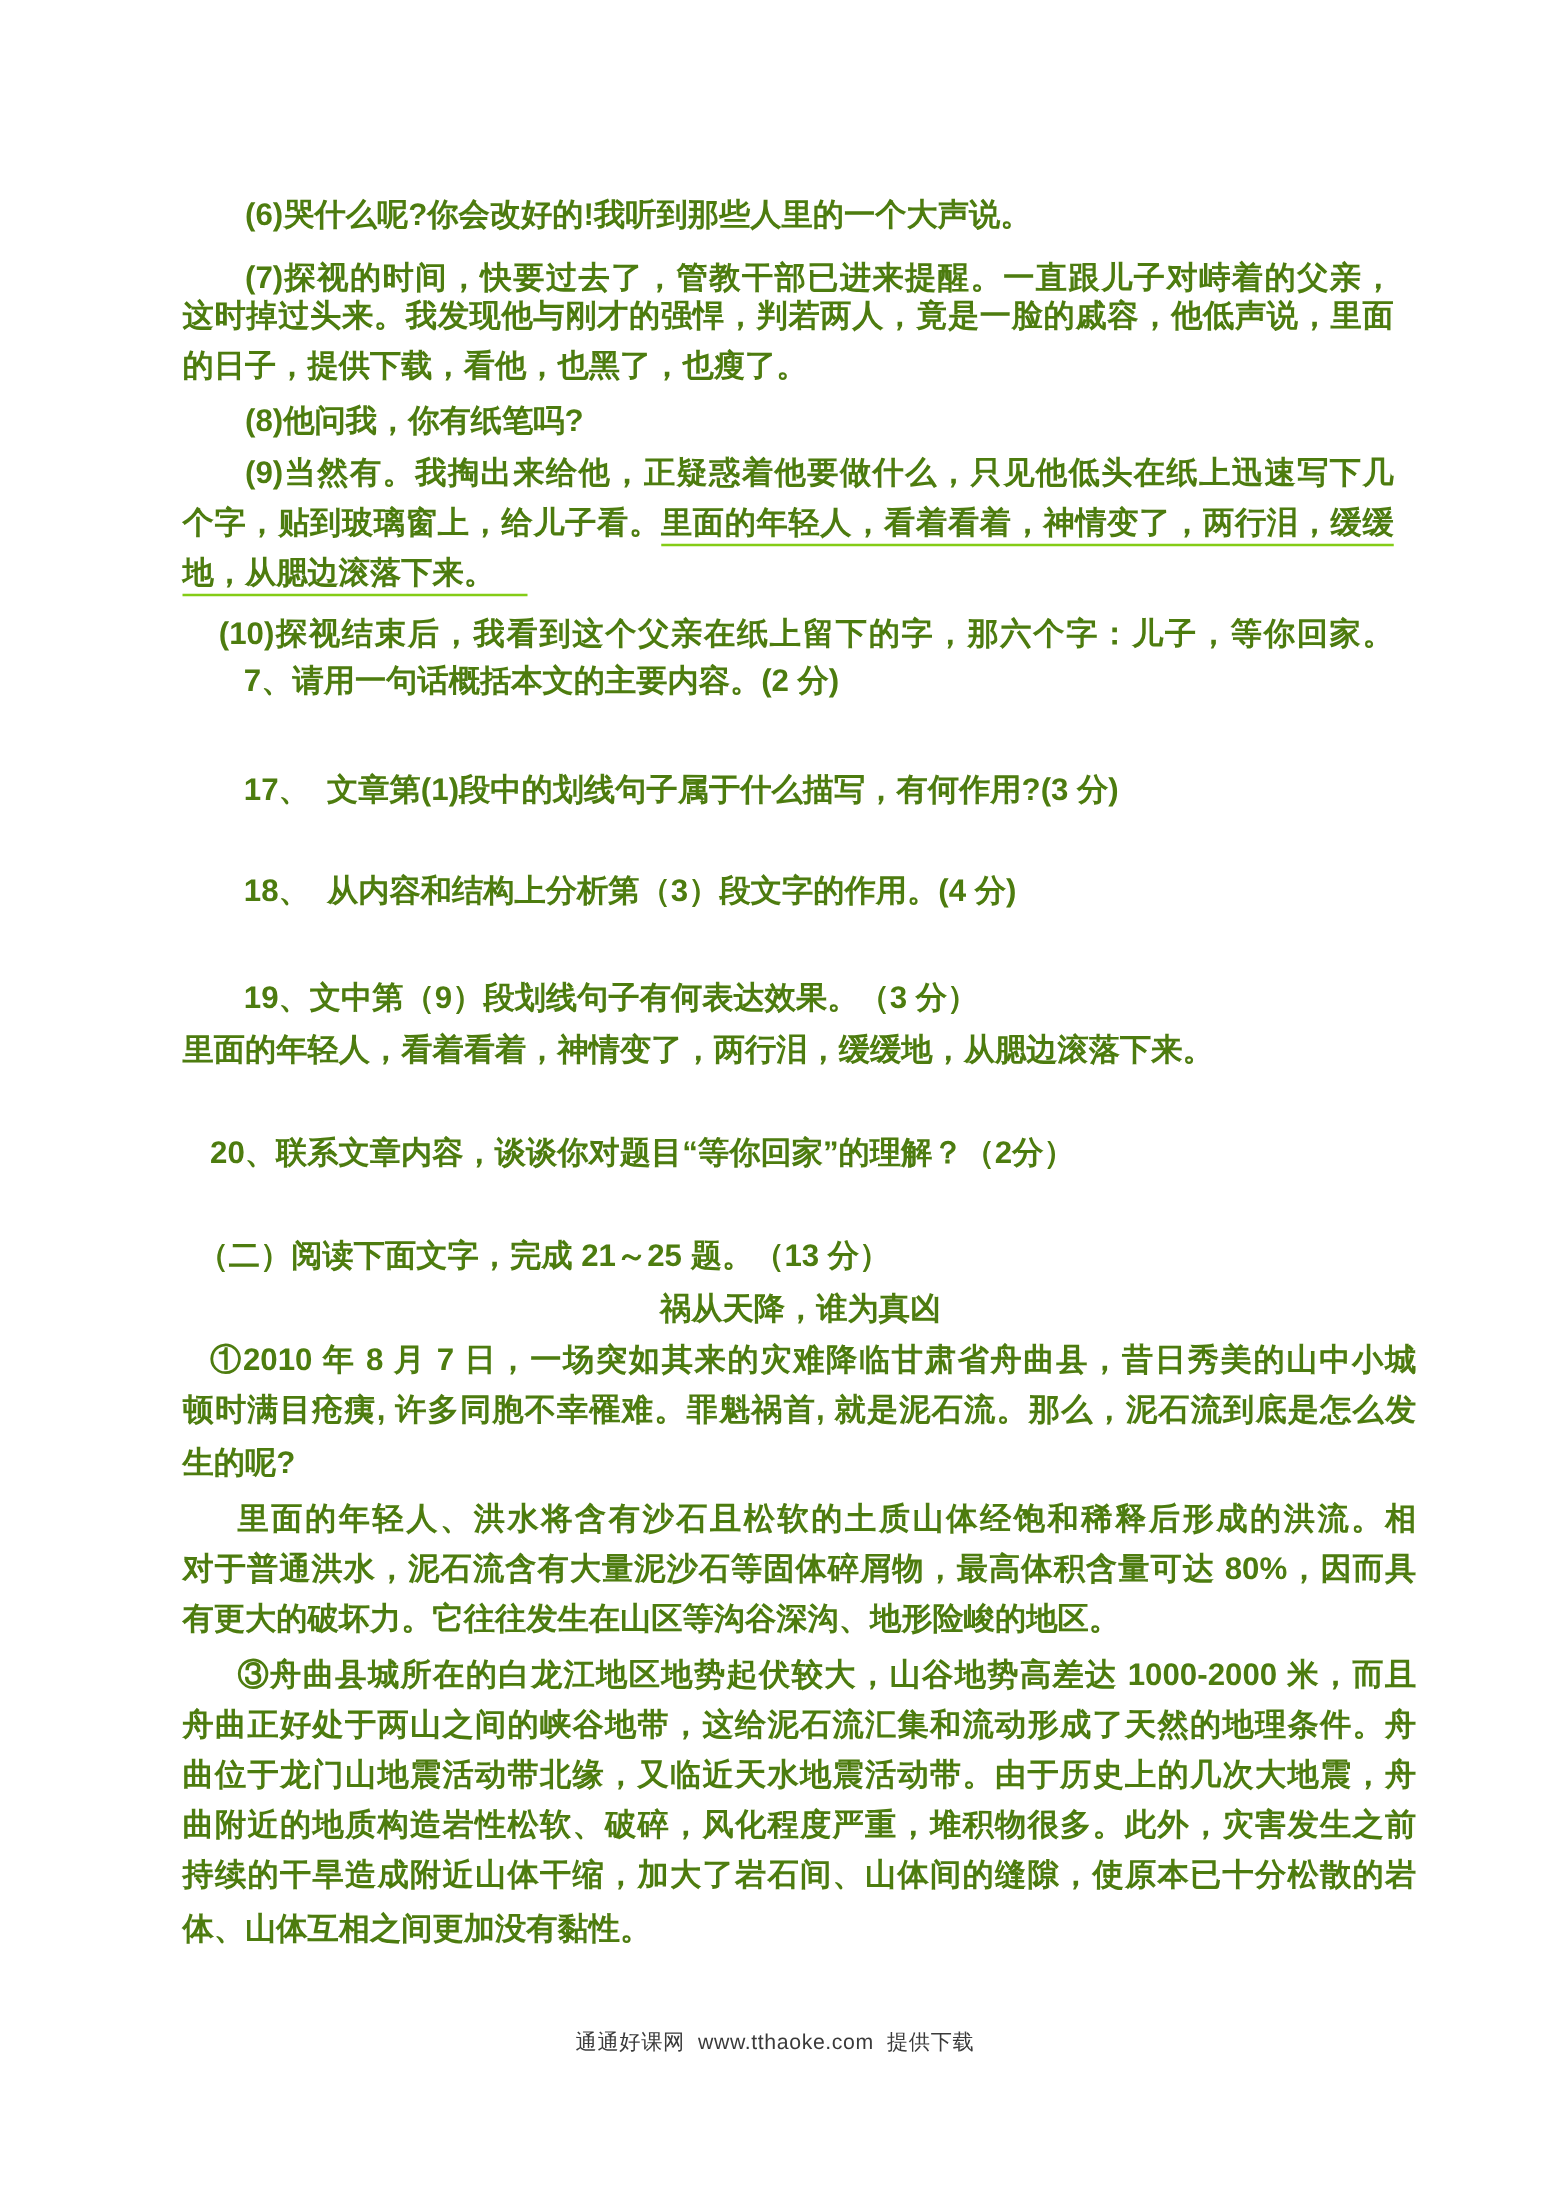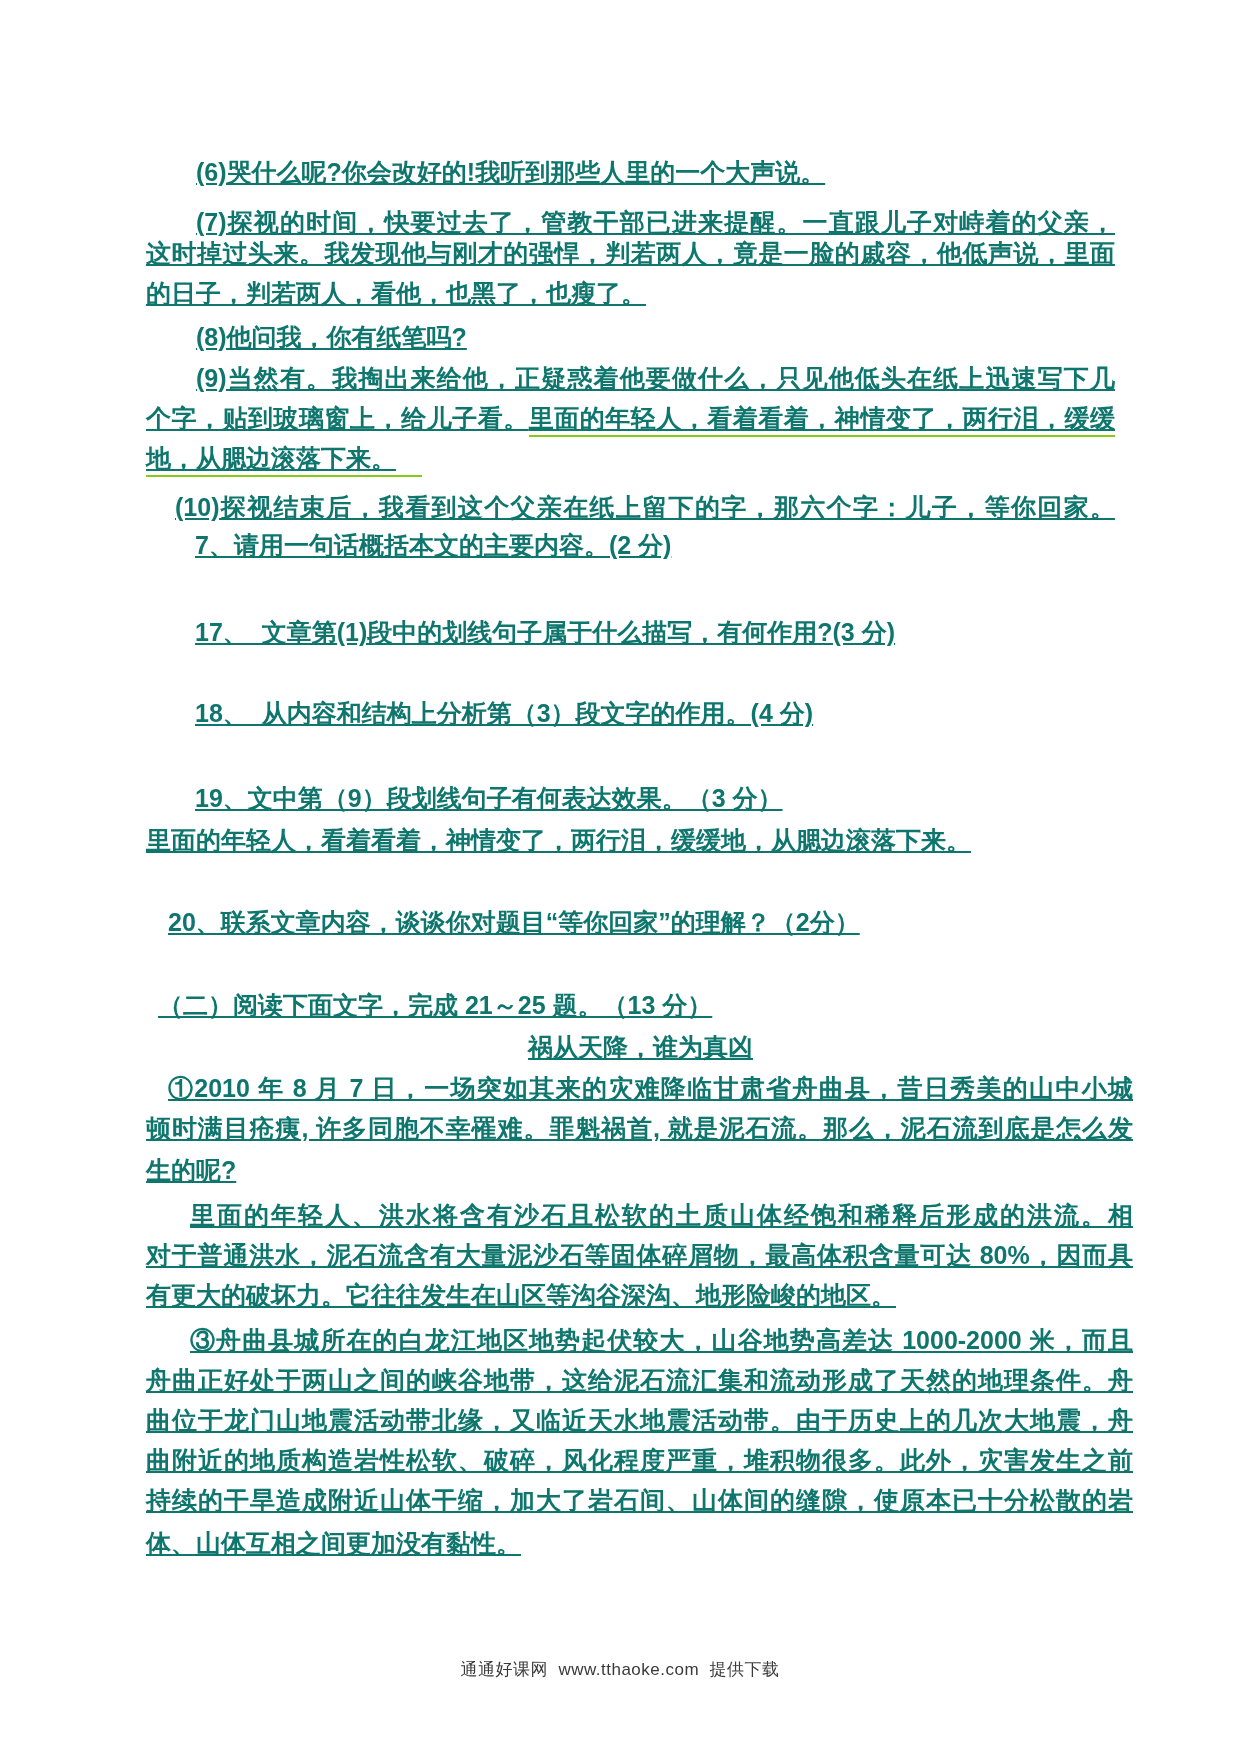--- a/index.html
+++ b/index.html
@@ -12,22 +12,21 @@
     overflow:hidden;
     font-family:"Liberation Sans", sans-serif;
     color:#000000;
   }
   .ln {
     position:absolute;
     font-size:25px;
     font-weight:700;
     line-height:34px;
     white-space:pre;
-    color:#0f766e;
-    text-decoration:underline;
+    color:#4d7c0f;
   }
   
   .jst {
     white-space:normal;
     text-align:justify;
     text-align-last:justify;
   }
   .ul {
     border-bottom:2px solid #84cc16;
     padding-bottom:3px;
@@ -37,33 +36,32 @@
     position:absolute;
     top:1622px;
     left:0;
     width:1240px;
     text-align:center;
     font-size:17px;
     font-weight:400;
     color:#3a3a3a;
     letter-spacing:0.5px;
     white-space:pre;
-    margin-top:36px;
   }
 </style>
 </head>
 <body>
 
 <div class="page">
 
   <div class="ln" style="top:155px;left:196px">(6)哭什么呢?你会改好的!我听到那些人里的一个大声说。</div>
 
   <div class="ln jst" style="top:205px;left:196px;width:919px">(7)探视的时间，快要过去了，管教干部已进来提醒。一直跟儿子对峙着的父亲，</div>
   <div class="ln jst" style="top:236px;left:146px;width:969px">这时掉过头来。我发现他与刚才的强悍，判若两人，竟是一脸的戚容，他低声说，里面</div>
-  <div class="ln" style="top:276px;left:146px">的日子，判若两人，看他，也黑了，也瘦了。</div>
+  <div class="ln" style="top:276px;left:146px">的日子，提供下载，看他，也黑了，也瘦了。</div>
 
   <div class="ln" style="top:320px;left:196px">(8)他问我，你有纸笔吗?</div>
 
   <div class="ln jst" style="top:361px;left:196px;width:919px">(9)当然有。我掏出来给他，正疑惑着他要做什么，只见他低头在纸上迅速写下几</div>
   <div class="ln jst" style="top:401px;left:146px;width:969px"><span>个字，贴到玻璃窗上，给儿子看。</span><span class="ul">里面的年轻人，看着看着，神情变了，两行泪，缓缓</span></div>
   <div class="ln" style="top:441px;left:146px"><span class="ul ul-ext">地，从腮边滚落下来。</span></div>
 
   <div class="ln jst" style="top:490px;left:175px;width:940px">(10)探视结束后，我看到这个父亲在纸上留下的字，那六个字：儿子，等你回家。</div>
 
   <div class="ln" style="top:528px;left:195px">7、请用一句话概括本文的主要内容。(2 分)</div>

